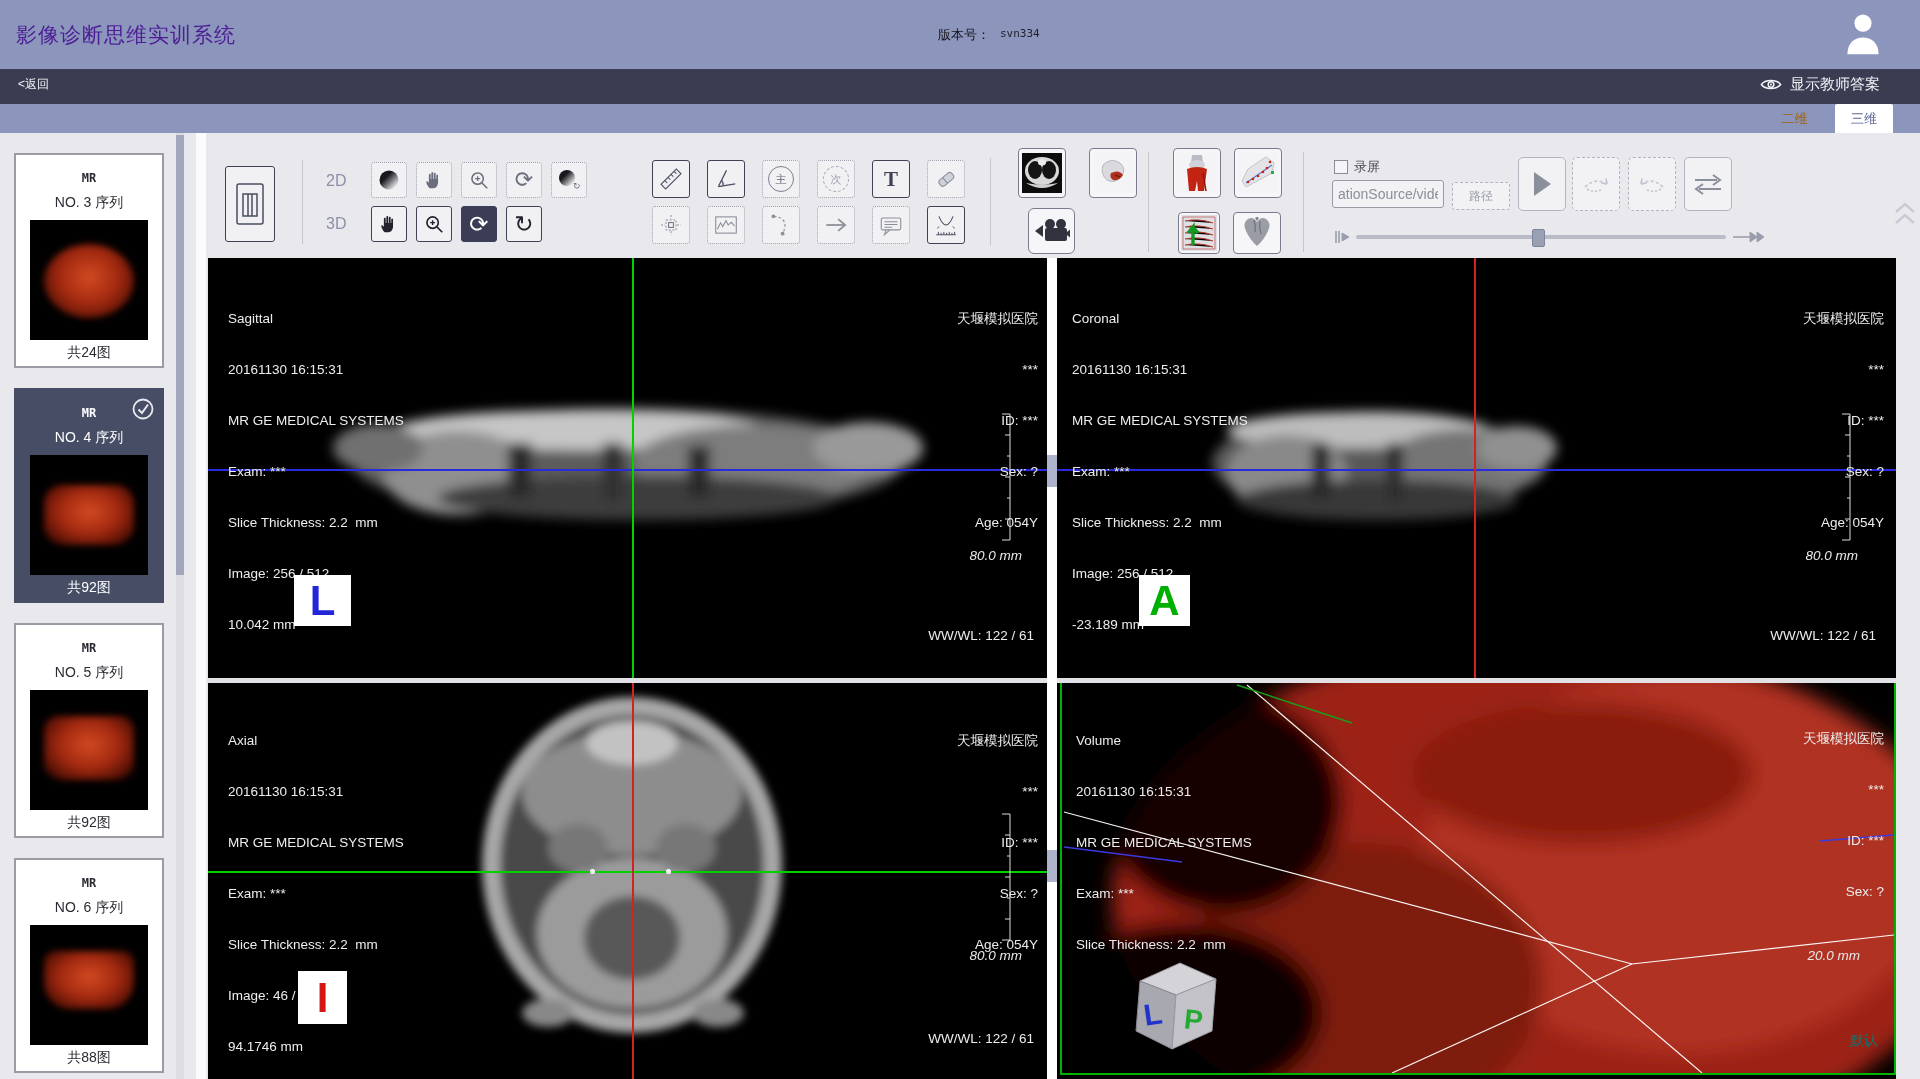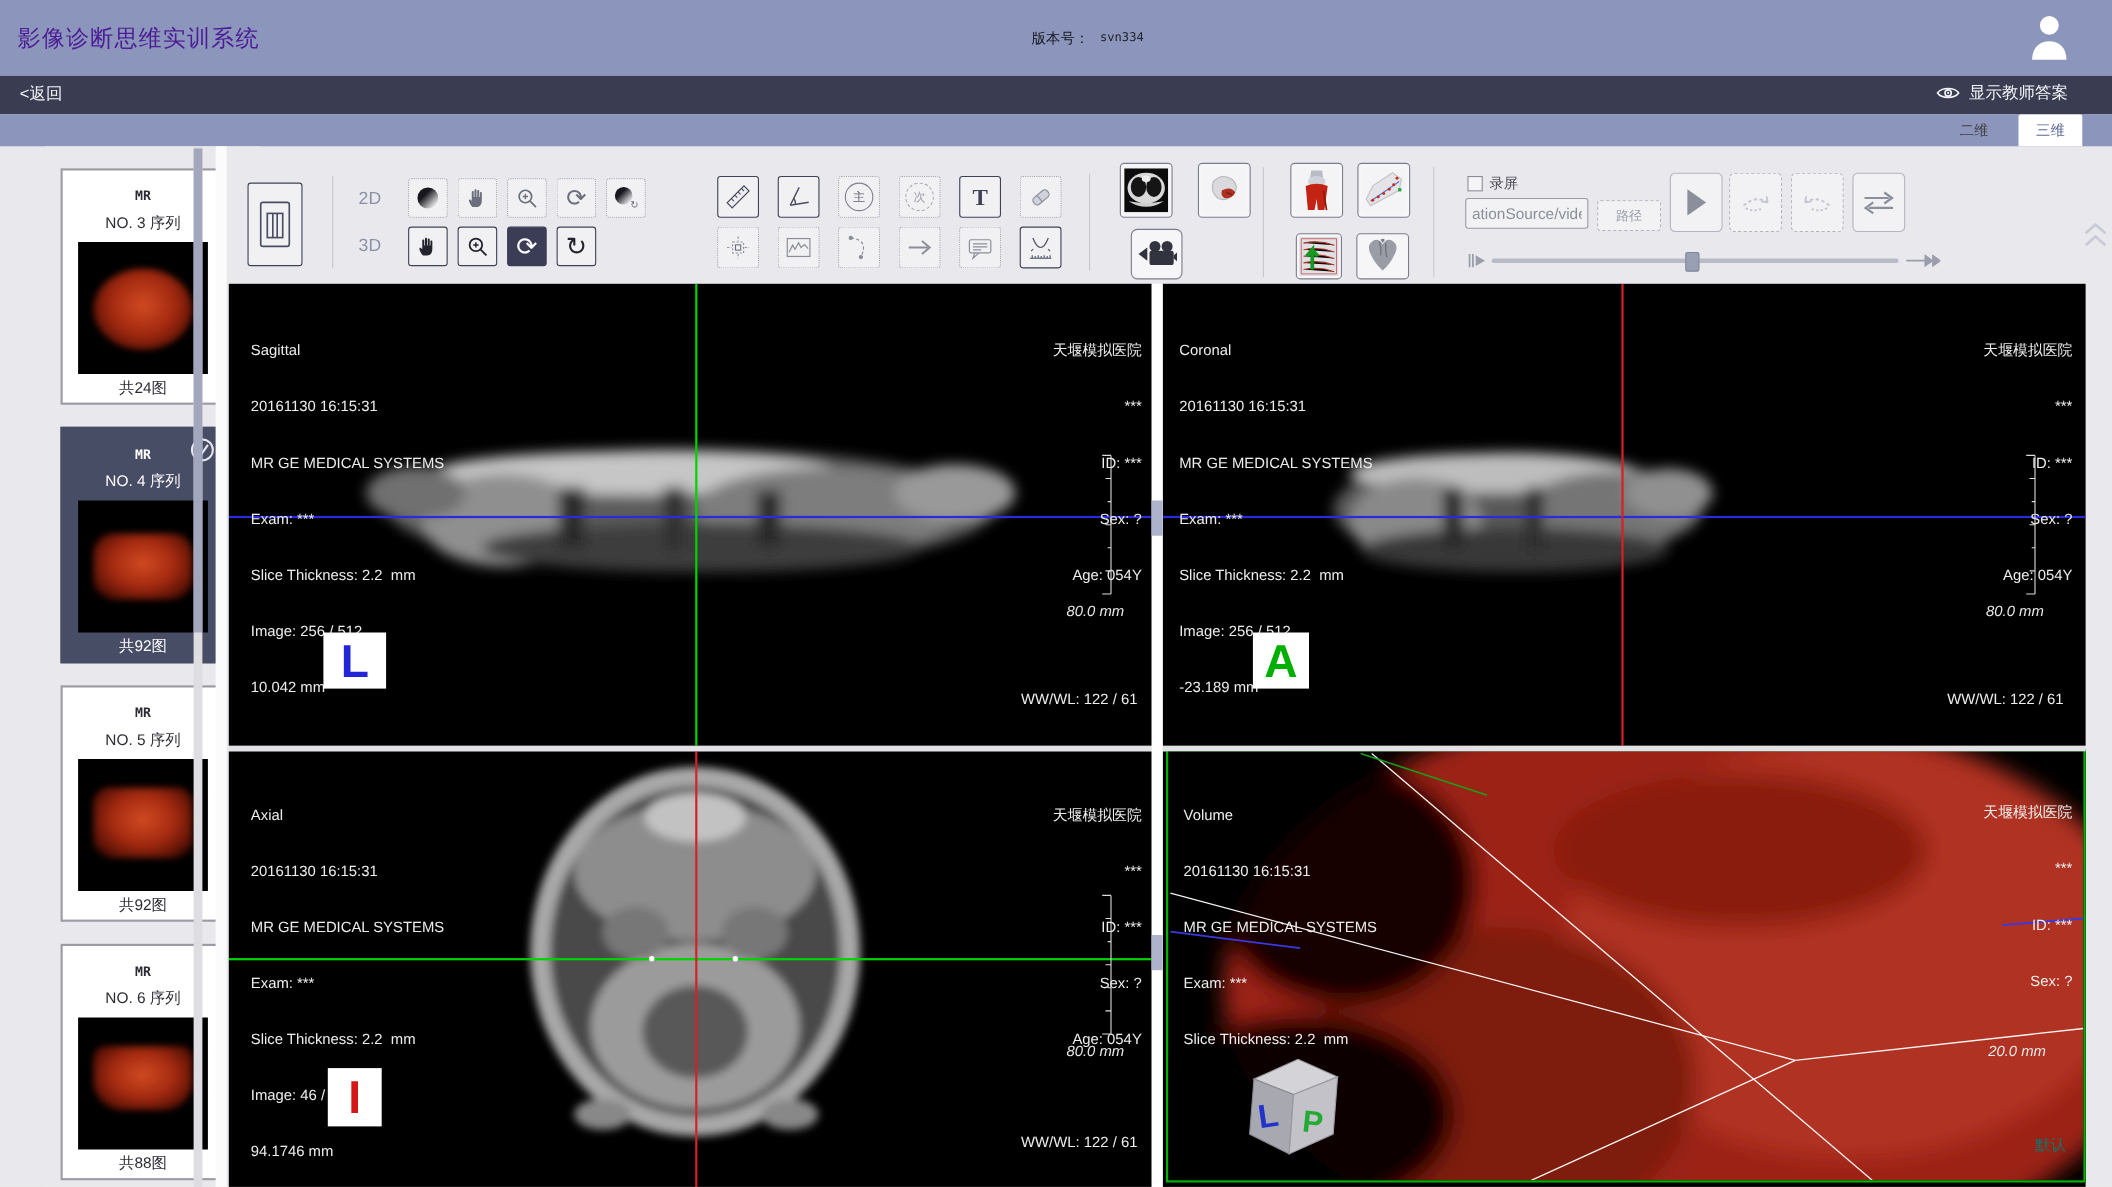--- a/index.html
+++ b/index.html
@@ -6,28 +6,28 @@
   .stage{position:relative;width:1920px;height:1079px;overflow:hidden;background:#e9e9ed;
          font-family:"Liberation Sans",sans-serif;-webkit-font-smoothing:antialiased;}
   .abs{position:absolute;}
   
   .topbar{position:absolute;left:0;top:0;width:1920px;height:69px;background:#8c96bc;}
   .app-title{position:absolute;left:16px;top:21px;color:#4c1d95;font-size:21px;letter-spacing:1px;}
   .ver-label{position:absolute;left:938px;top:26px;color:#15151c;font-size:13px;}
   .ver-value{position:absolute;left:1000px;top:27px;color:#23232c;font-size:11px;font-family:"DejaVu Sans Mono",monospace;}
   .avatar{position:absolute;left:1843px;top:10px;width:40px;height:46px;cursor:pointer;}
   .navbar{position:absolute;left:0;top:69px;width:1920px;height:35px;background:#3a3c52;}
-  .back{position:absolute;left:18px;top:76px;color:#f2f3f7;font-size:15px;cursor:pointer;}
+  .back{position:absolute;left:18px;top:76px;color:#f2f3f7;font-size:12px;cursor:pointer;}
   .show-ans{position:absolute;right:40px;top:75px;color:#f2f3f7;font-size:15px;cursor:pointer;display:flex;align-items:center;gap:8px;}
   .tabstrip{position:absolute;left:0;top:104px;width:1920px;height:29px;background:#8c96bc;}
   .tab{position:absolute;top:104px;height:29px;line-height:29px;text-align:center;font-size:13px;cursor:pointer;}
-  .tab.inactive{color:#404040;}
+  .tab.inactive{color:#a16207;}
   .tab.active{background:#fff;color:#5b6693;border-radius:2px 2px 0 0;}
   
-  .sidebar{position:absolute;left:0;top:133px;width:196px;height:946px;background:#e9e9ed;margin-left:41px;}
+  .sidebar{position:absolute;left:0;top:133px;width:196px;height:946px;background:#e9e9ed;}
   .card{position:absolute;left:14px;width:150px;height:215px;background:#fff;border:2px solid #9b9ba4;
         box-sizing:border-box;text-align:center;color:#2b2b33;cursor:pointer;}
   .card .mod{margin-top:16px;font-size:12px;font-weight:bold;font-family:"DejaVu Sans Mono",monospace;}
   .card .nm{margin-top:9px;font-size:14px;}
   .card .thumb{position:relative;width:118px;height:120px;margin:8px auto 0;background:#000;overflow:hidden;}
   .blob{position:absolute;left:14px;top:28px;width:90px;height:66px;border-radius:50%;
         background:radial-gradient(ellipse at 50% 45%, #d14a22 0%, #a42a10 45%, #571105 78%, rgba(0,0,0,0) 92%);
         filter:blur(3px);}
   .card .cnt{margin-top:4px;font-size:14px;}
   .card.sel{background:#484d66;border-color:#484d66;color:#fff;}

